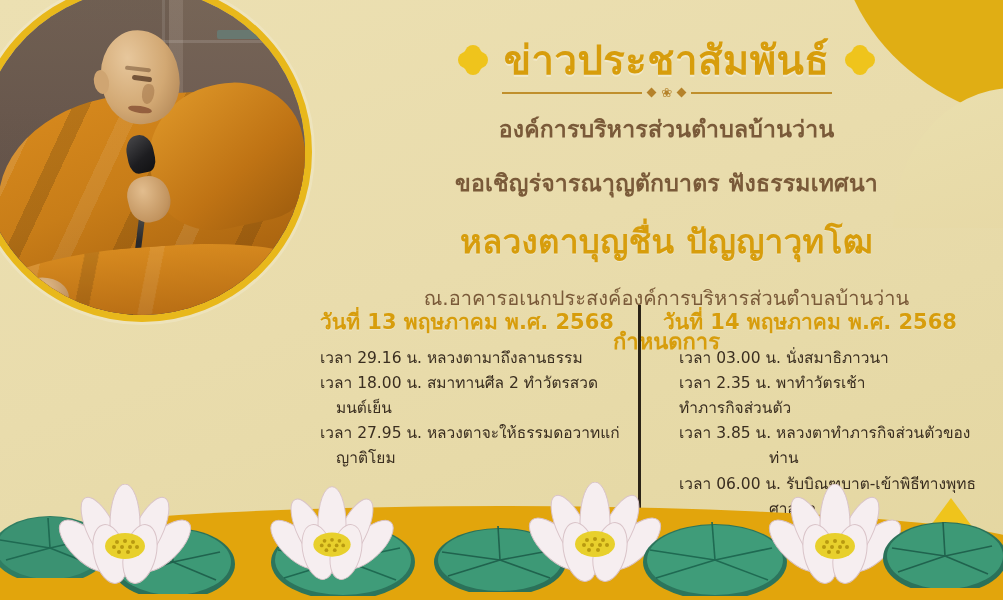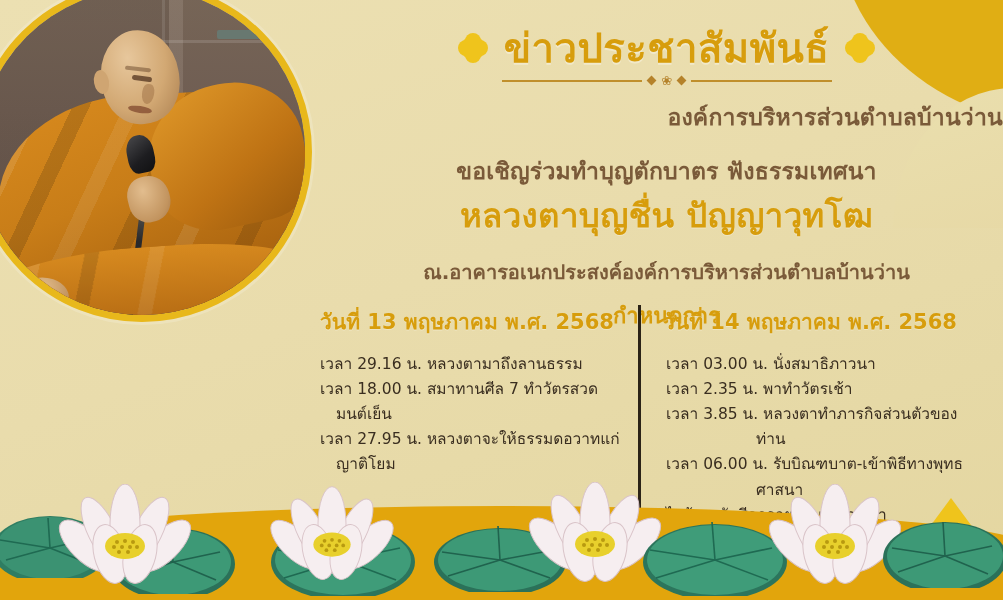--- a/index.html
+++ b/index.html
@@ -146,21 +146,21 @@
   }
   .mic-stem {
     position:absolute; left:50%; top:62%;
     width:6px; height:160px;
     background:linear-gradient(180deg,#6d6a60,#2a2a2c 30%,#191919);
     transform:rotate(7deg); transform-origin:top center;
     border-radius:3px;
   }
 
   
-  .header { position:absolute; left:330px; top:0; width:673px; text-align:center; }
+  .header { position:absolute; left:330px; top:12px; width:673px; text-align:center; }
 
   .title-row {
     display:flex; align-items:center; justify-content:center;
     gap:16px; margin-top:26px;
   }
   .quatrefoil { width:30px; height:30px; position:relative; flex:none; }
   .quatrefoil span {
     position:absolute; width:16px; height:16px; background:#efc41c; border-radius:50%;
   }
   .quatrefoil span:nth-child(1){ left:7px; top:0; }
@@ -177,58 +177,58 @@
   .title-rule {
     display:flex; align-items:center; justify-content:center;
     gap:6px; margin:4px auto 2px; width:330px;
   }
   .title-rule .bar { flex:1; height:2px; background:#c08f2c; }
   .title-rule .dot { width:7px; height:7px; background:#b5822a; transform:rotate(45deg); }
   .title-rule .swirl { font-size:13px; color:#b5822a; line-height:1; }
 
   .org-line {
     font-size:23px; font-weight:bold; color:#7a5a39;
-    margin-top:12px; letter-spacing:.2px;text-align:right;
+    margin-top:12px; letter-spacing:.2px;
   }
   .invite-line {
     font-size:23px; font-weight:bold; color:#7a5a39;
     margin-top:18px; letter-spacing:.2px;
   }
   .monk-name {
     font-size:33px; font-weight:bold; color:#d79d0c;
-    letter-spacing:.4px;
+    margin-top:14px; letter-spacing:.4px;
     text-shadow:0 1px 0 rgba(255,255,255,.3);
   }
   .venue-line {
-    font-size:20px; font-weight:bold; color:#7a5a39;
+    font-size:20px; font-weight:normal; color:#7a5a39;
     margin-top:14px;
   }
   .agenda-word {
     font-size:22px; font-weight:bold; color:#d79d0c;
     margin-top:10px;
   }
 
   
   .schedule {
     position:absolute; left:290px; top:305px;
     width:700px; display:flex; gap:0;
   }
   .col { padding:0 14px; }
   .col-left  { width:348px; }
   .col-right { width:352px; border-left:3px solid #2b2317; padding-left:22px; }
   .day-head {
     font-size:21px; font-weight:bold; color:#d79d0c;
-    margin-bottom:14px; text-shadow:0 1px 0 rgba(255,255,255,.3);
+    margin-bottom:8px; text-shadow:0 1px 0 rgba(255,255,255,.3);
   }
   .col-left .day-head { padding-left:16px; }
   .sched-item {
     font-size:15.5px; color:#3a2e20; line-height:1.62;
     padding-left:16px; text-indent:-16px; margin-left:16px;
   }
-  .col-right .sched-item { margin-left:3px; padding-left:90px; text-indent:-90px; }
+  .col-right .sched-item { margin-left:16px; padding-left:90px; text-indent:-90px; }
   .cont { display:block; padding-left:90px; text-indent:0; }
 
   
   .bottom-band {
     position:absolute; left:-40px; bottom:-26px;
     width:1083px; height:120px;
     background:#e2a50c;
     border-radius:50% 50% 0 0 / 46px 46px 0 0;
   }
   .bottom-band-2 {
@@ -314,39 +314,40 @@
 
     <div class="title-rule">
       <span class="bar"></span>
       <span class="dot"></span>
       <span class="swirl">❀</span>
       <span class="dot"></span>
       <span class="bar"></span>
     </div>
 
     <div class="org-line">องค์การบริหารส่วนตำบลบ้านว่าน</div>
-    <div class="invite-line">ขอเชิญร่วมทำบุญตักบาตร ฟังธรรมเทศนา</div>
+    <div class="invite-line">ขอเชิญร่จารณาุญตักบาตร ฟังธรรมเทศนา</div>
     <div class="monk-name">หลวงตาบุญชื่น ปัญญาวุทโฒ</div>
     <div class="venue-line">ณ.อาคารอเนกประสงค์องค์การบริหารส่วนตำบลบ้านว่าน</div>
     <div class="agenda-word">กำหนดการ</div>
   </div>
 
   <div class="schedule">
 
     <div class="col col-left">
       <div class="day-head">วันที่ 13 พฤษภาคม พ.ศ. 2568</div>
       <div class="sched-item">เวลา 29.16 น. หลวงตามาถึงลานธรรม</div>
-      <div class="sched-item">เวลา 18.00 น. สมาทานศีล 7 ทำวัตรสวดมนต์เย็น</div>
+      <div class="sched-item">เวลา 18.00 น. สมาทานศีล 2 ทำวัตรสวดมนต์เย็น</div>
       <div class="sched-item">เวลา 27.95 น. หลวงตาจะให้ธรรมดอวาทแก่ญาติโยม</div>
     </div>
 
     <div class="col col-right">
       <div class="day-head">วันที่ 14 พฤษภาคม พ.ศ. 2568</div>
       <div class="sched-item">เวลา 03.00 น. นั่งสมาธิภาวนา</div>
       <div class="sched-item">เวลา 2.35 น. พาทำวัตรเช้า</div>
+      <div class="sched-item cont">ทำภารกิจส่วนตัว</div>
       <div class="sched-item">เวลา 3.85 น. หลวงตาทำภารกิจส่วนตัวของท่าน</div>
       <div class="sched-item">เวลา 06.00 น. รับบิณฑบาต-เข้าพิธีทางพุทธศาสนา</div>
       <div class="sched-item cont">ไหว้พระรับศีลถวายทาน พิจารณา</div>
       <div class="sched-item cont">อาหาร อนุโมทนาบุญให้พร</div>
     </div>
   </div>
 
   <div class="bottom-band-2"></div>
   <div class="bottom-band"></div>
 

